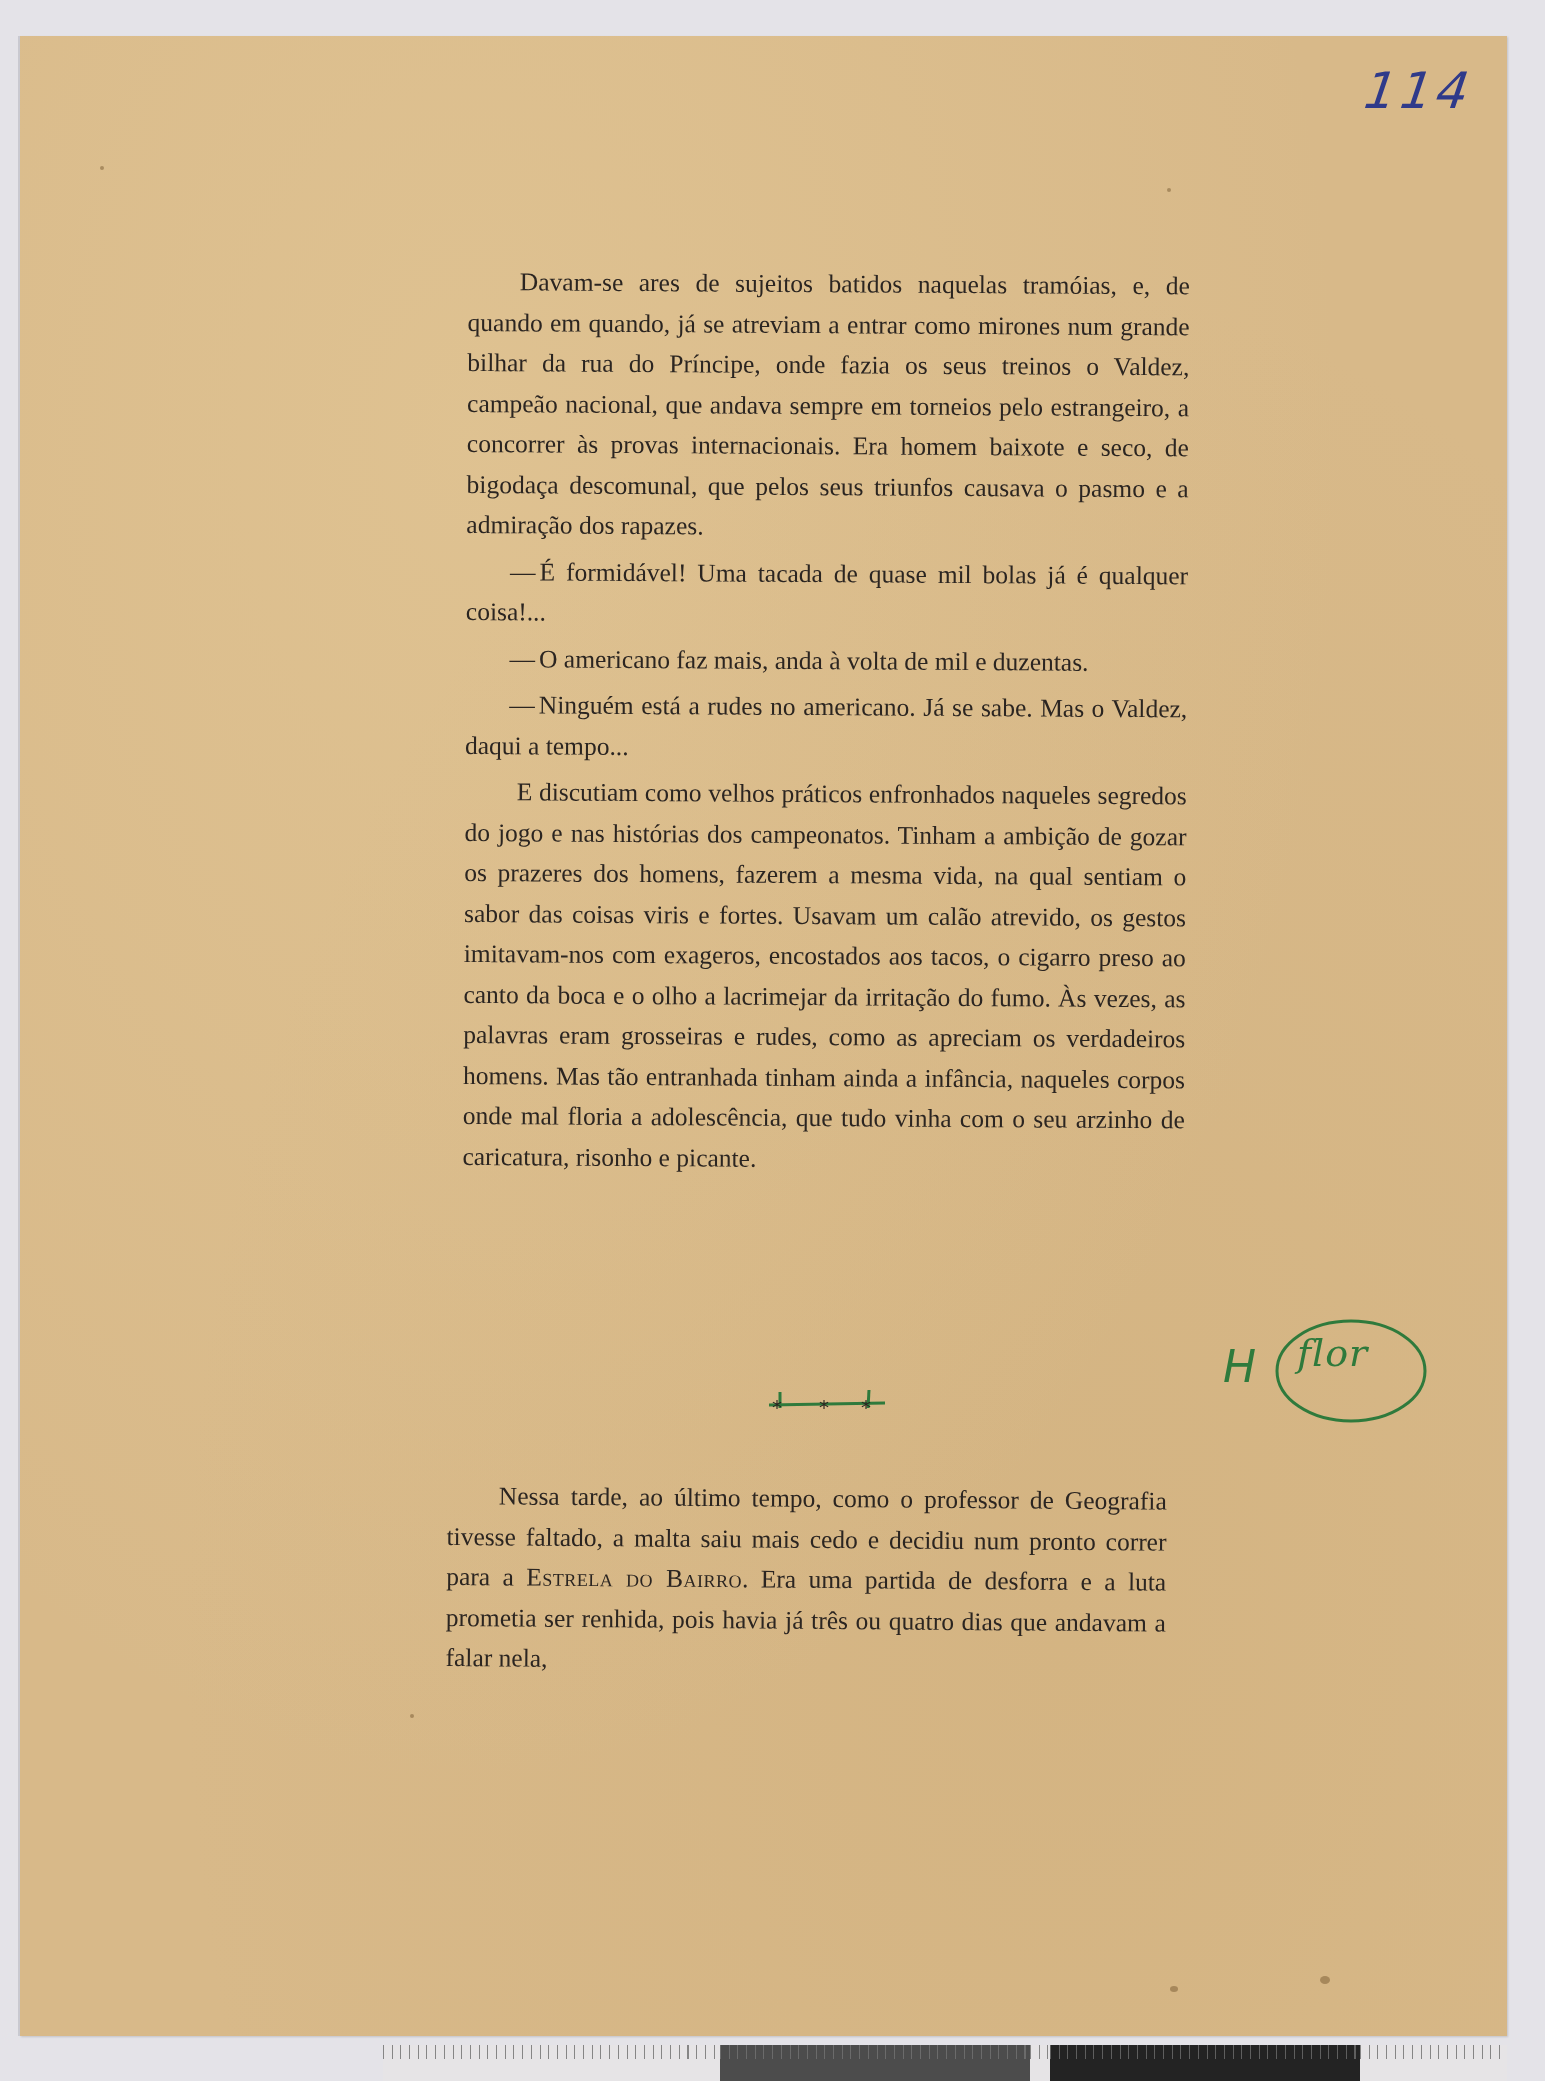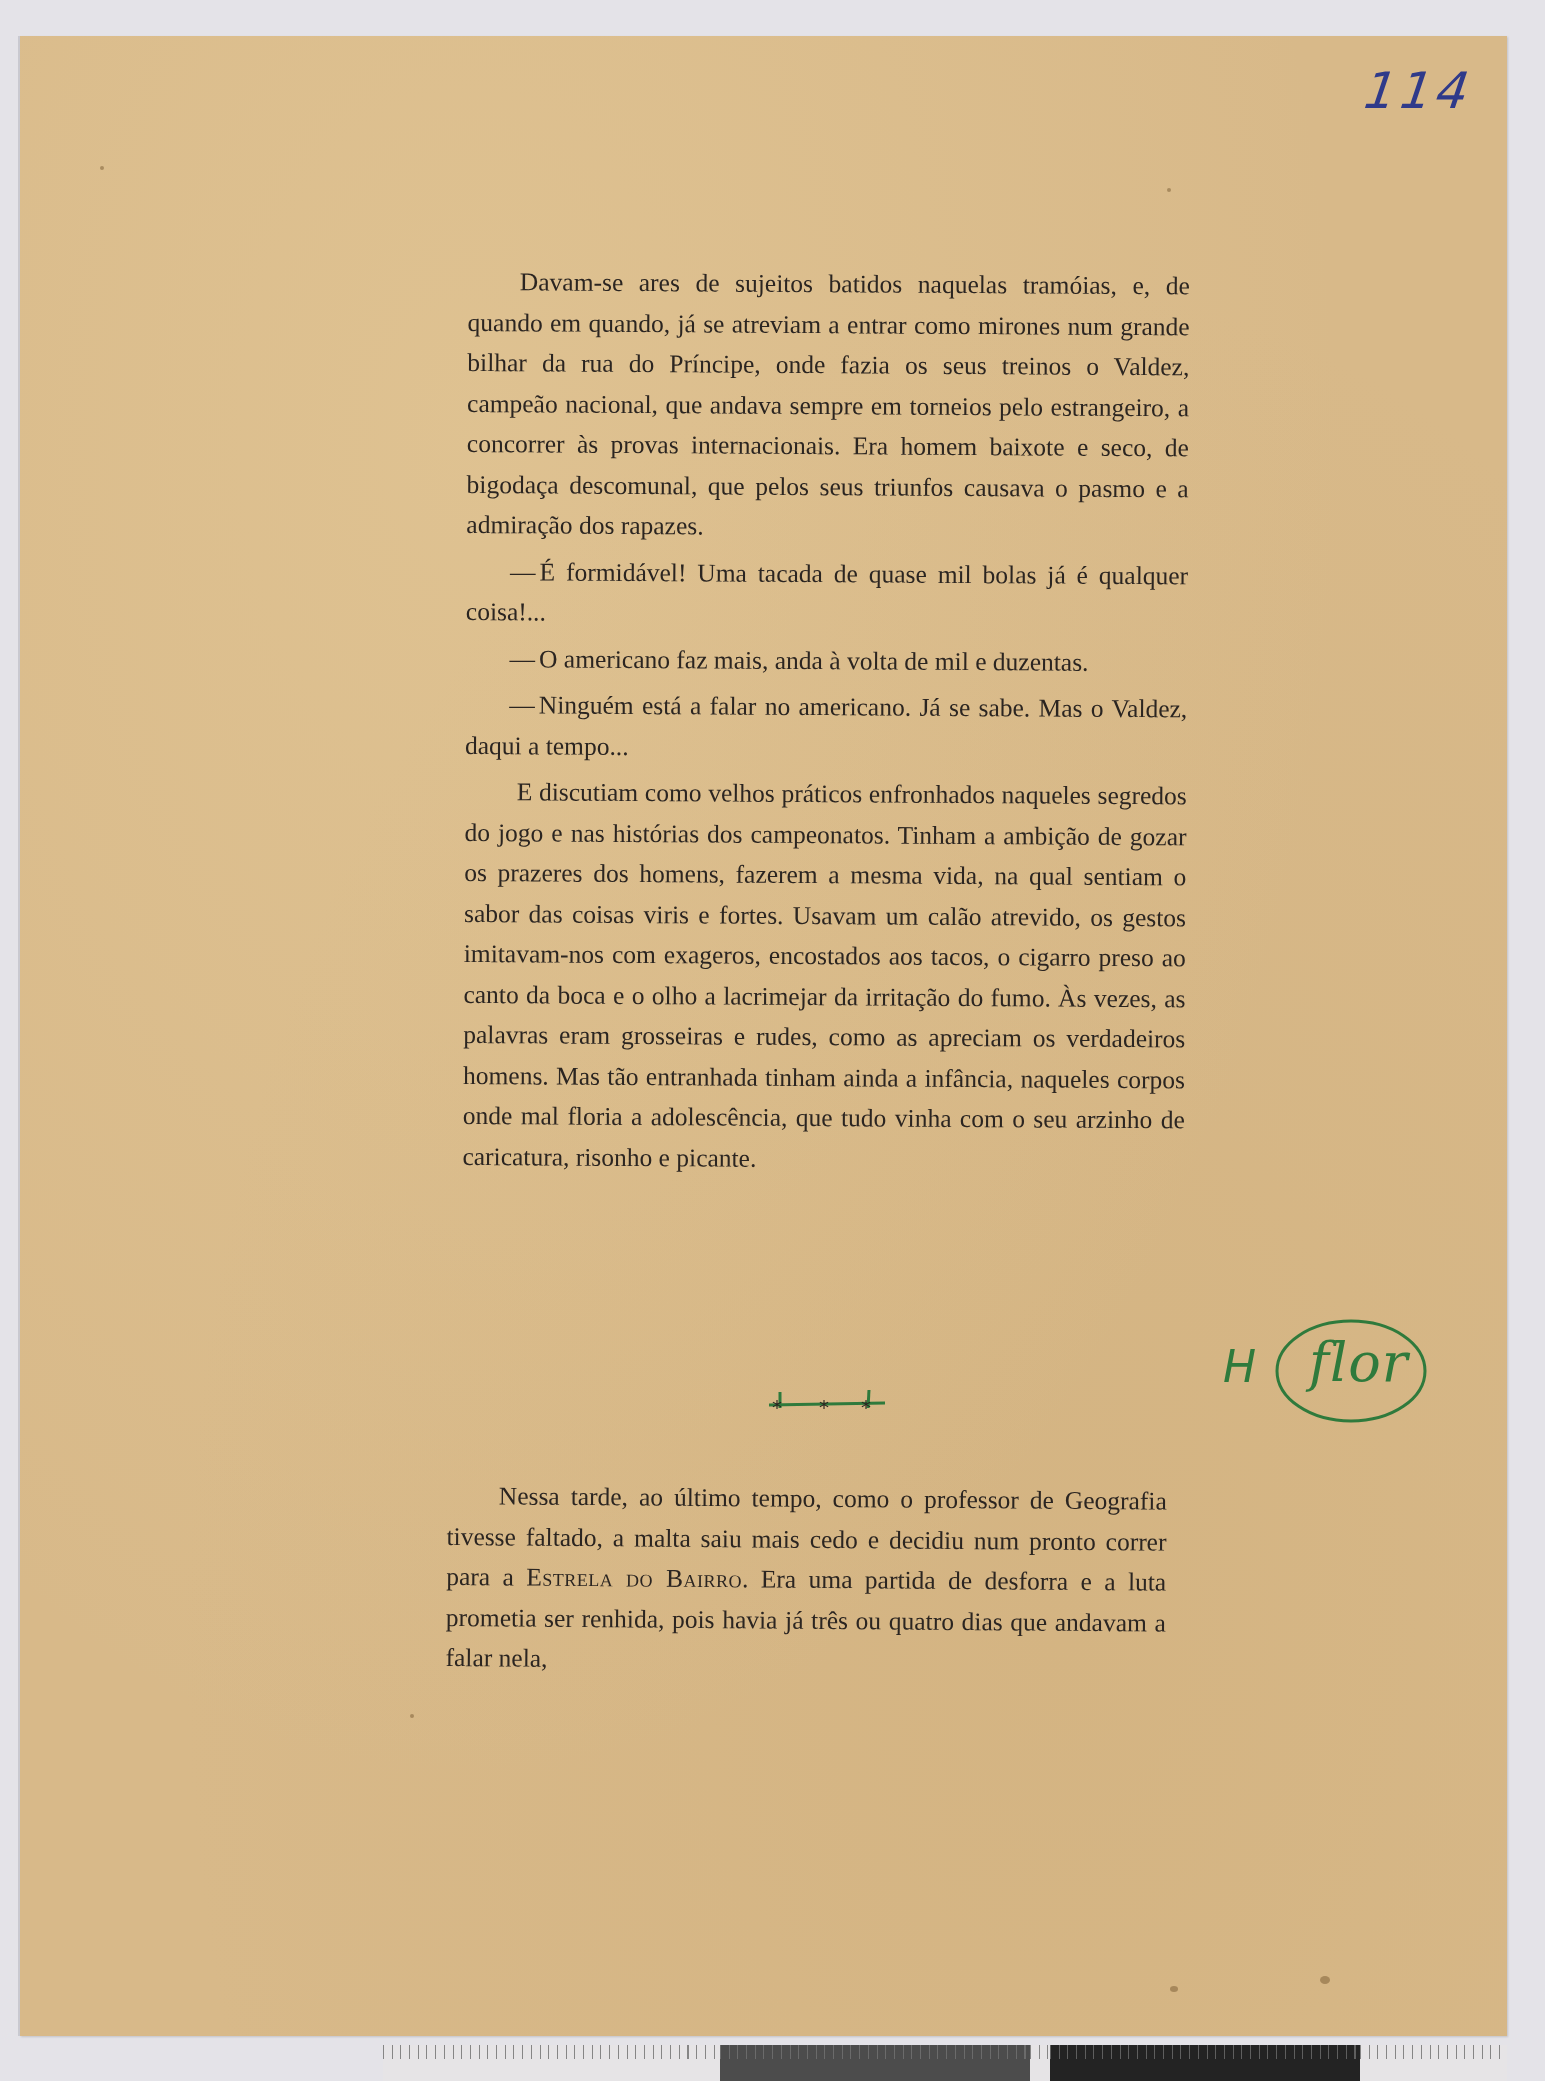--- a/index.html
+++ b/index.html
@@ -39,23 +39,23 @@
   }
   .margin-note {
     position: absolute; left: 1215px; top: 1305px; width: 215px; height: 120px;
   }
   .margin-note .h {
     position: absolute; left: 8px; top: 36px;
     font-family: "DejaVu Sans", sans-serif; font-style: italic;
     font-size: 44px; color: #2f7a3c;
   }
   .margin-note .word {
-    position: absolute; left: 94px; top: 26px;
+    position: absolute; left: 82px; top: 26px;
     font-family: "DejaVu Serif", serif; font-style: italic;
-    font-size: 54px; color: #2f7a3c; letter-spacing: 1px;
+    font-size: 38px; color: #2f7a3c; letter-spacing: 1px;
   }
   .margin-note svg { position: absolute; left: 0; top: 0; }
   .ruler {
     position: absolute; top: 2045px; height: 36px;
   }
   .ruler.light { background: #e6e4e6; }
   .ruler.grey { background: #4c4c4c; }
   .ruler.black { background: #232323; }
   .ticks {
     position: absolute; left: 0; top: 0; right: 0; height: 14px;
@@ -76,21 +76,21 @@
   <span class="speck" style="left:390px;top:1678px"></span>
   <span class="speck" style="left:1147px;top:152px"></span>
 </div>
 
 <div class="folio">114</div>
 
 <div class="text-block block-a">
   <p class="indent">Davam-se ares de sujeitos batidos naquelas tramóias, e, de quando em quando, já se atreviam a entrar como mirones num grande bilhar da rua do Príncipe, onde fazia os seus treinos o Valdez, campeão nacional, que andava sempre em torneios pelo estrangeiro, a concorrer às provas internacionais. Era homem baixote e seco, de bigodaça descomunal, que pelos seus triunfos causava o pasmo e a admiração dos rapazes.</p>
   <p class="dlg para-gap"><span class="dash">—</span><span>É formidável! Uma tacada de quase mil bolas já é qualquer coisa!...</span></p>
   <p class="dlg para-gap"><span class="dash">—</span><span>O americano faz mais, anda à volta de mil e duzentas.</span></p>
-  <p class="dlg para-gap"><span class="dash">—</span><span>Ninguém está a falar no americano. Já se sabe. Mas o Valdez, daqui a tempo...</span></p>
+  <p class="dlg para-gap"><span class="dash">—</span><span>Ninguém está a rudes no americano. Já se sabe. Mas o Valdez, daqui a tempo...</span></p>
   <p class="indent para-gap">E discutiam como velhos práticos enfronhados naqueles segredos do jogo e nas histórias dos campeonatos. Tinham a ambição de gozar os prazeres dos homens, fazerem a mesma vida, na qual sentiam o sabor das coisas viris e fortes. Usavam um calão atrevido, os gestos imitavam-nos com exageros, encostados aos tacos, o cigarro preso ao canto da boca e o olho a lacrimejar da irritação do fumo. Às vezes, as palavras eram grosseiras e rudes, como as apreciam os verdadeiros homens. Mas tão entranhada tinham ainda a infância, naqueles corpos onde mal floria a adolescência, que tudo vinha com o seu arzinho de caricatura, risonho e picante.</p>
 </div>
 
 <div class="separator">
   <svg width="130" height="32" viewBox="0 0 130 32">
     <line x1="12" y1="21" x2="128" y2="19" stroke="#2f7a3c" stroke-width="3"></line>
     <line x1="23" y1="8" x2="23" y2="24" stroke="#2f7a3c" stroke-width="3"></line>
     <line x1="112" y1="6" x2="111" y2="24" stroke="#2f7a3c" stroke-width="3"></line>
     <text x="15" y="30" font-size="20" fill="#2b2521" font-family="DejaVu Sans, sans-serif">*</text>
     <text x="62" y="30" font-size="20" fill="#2b2521" font-family="DejaVu Sans, sans-serif">*</text>

